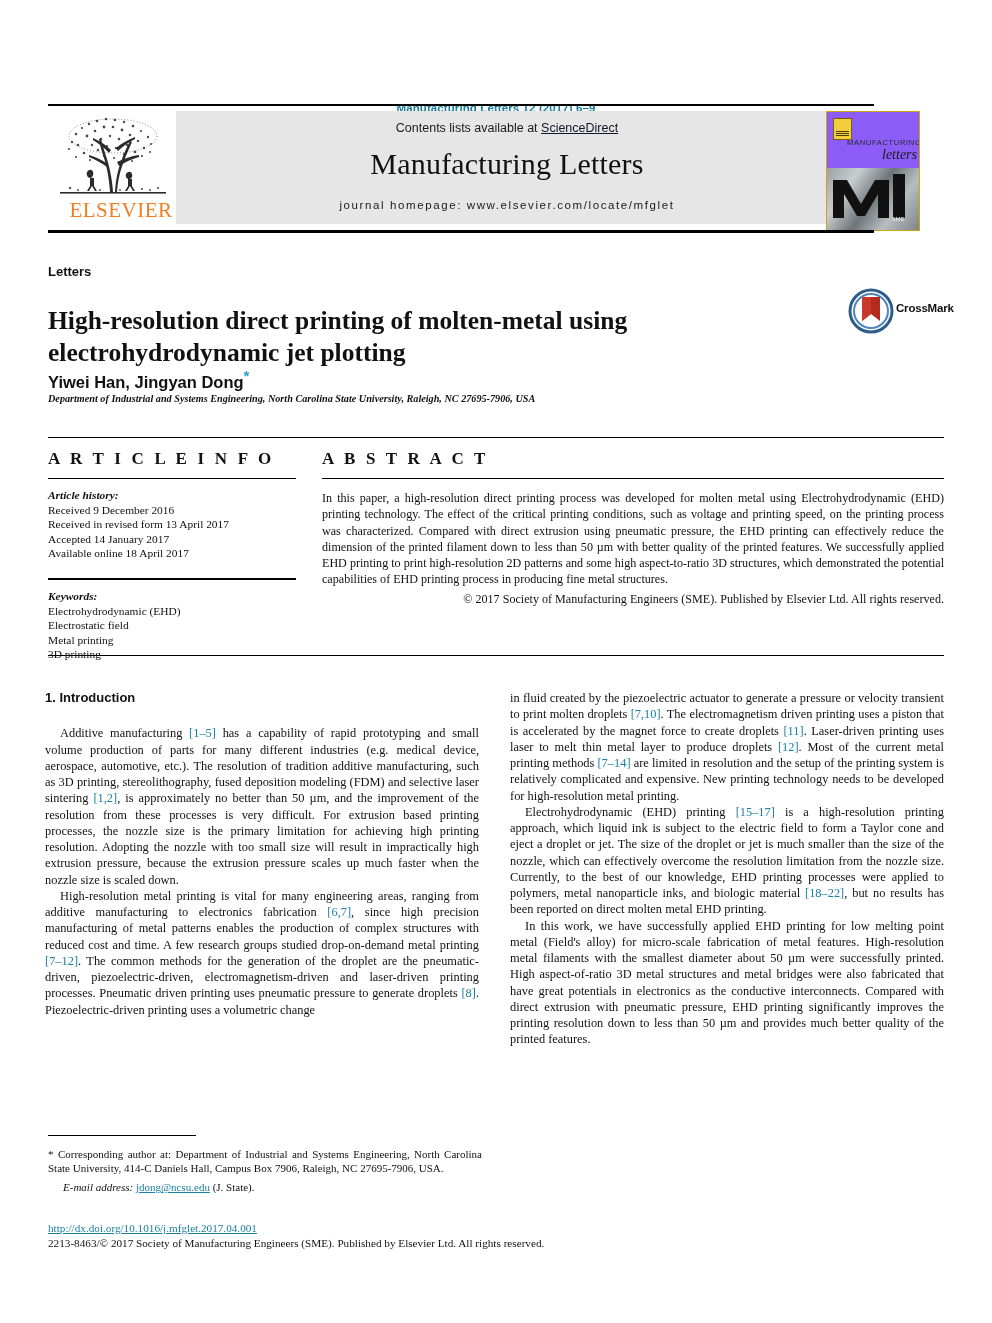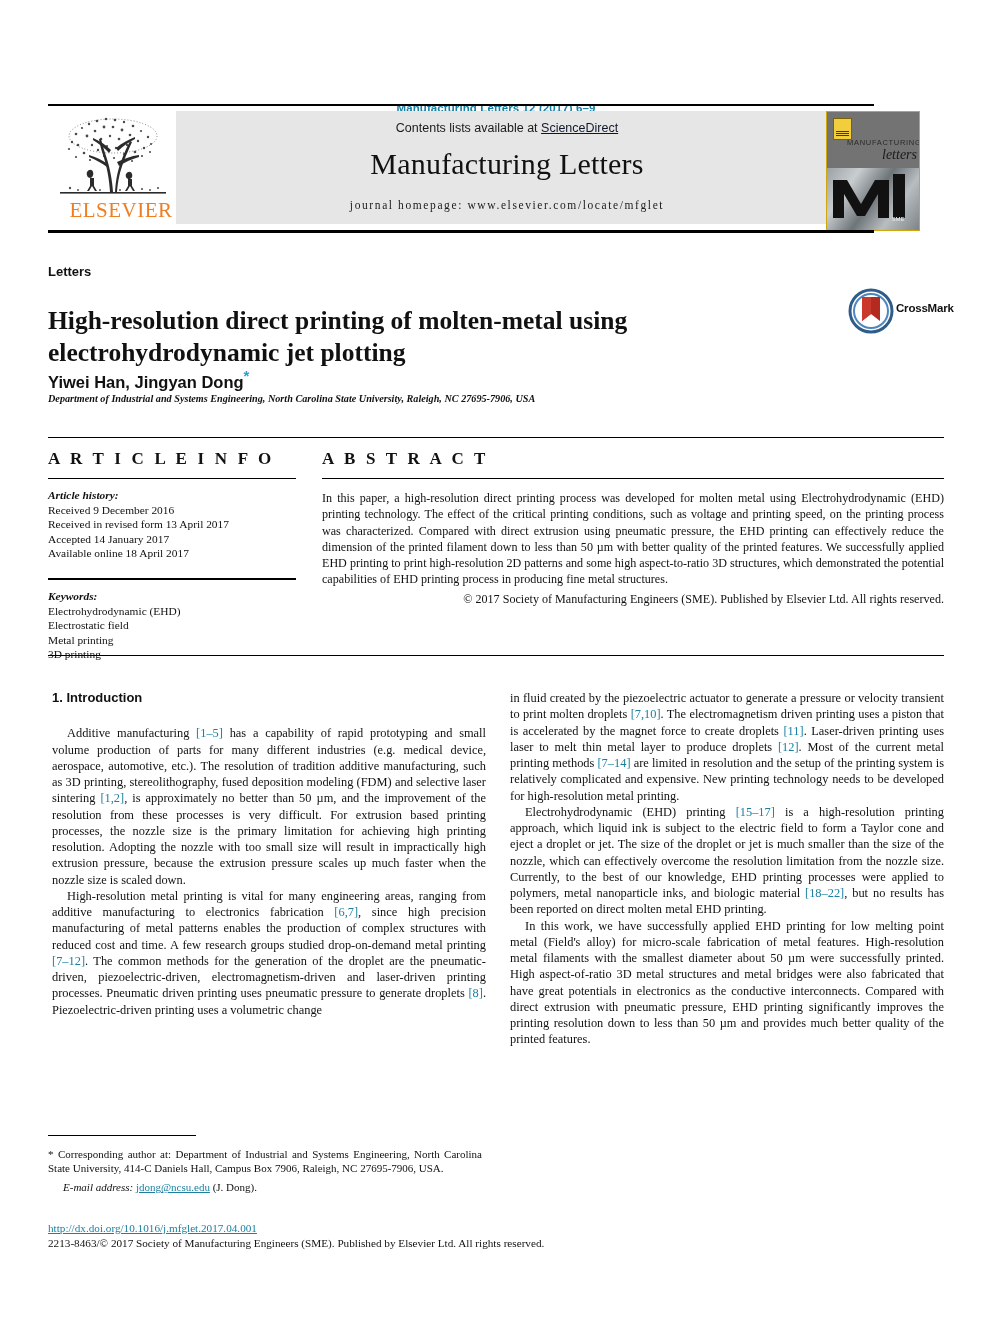--- a/index.html
+++ b/index.html
@@ -119,39 +119,39 @@
     font-size: 30px;
     color: #111;
     letter-spacing: .2px;
   }
   .journal-home {
     position: absolute;
     left: 0;
     top: 88px;
     width: 662px;
     text-align: center;
-    font-family: Liberation Serif, serif;
+    font-family: Liberation Sans, sans-serif;
     font-size: 11.5px;
     letter-spacing: 1.6px;
     color: #1a1a1a;
   }
 
   
   .cover-thumb {
     position: absolute;
     left: 770px;
     top: 3px;
     width: 108px;
     height: 126px;
   }
   .cover-inner {
     position: absolute;
     left: 8px; top: 4px;
     width: 92px; height: 118px;
-    background: #737373;
+    background: #8b5cf6;
     overflow: hidden;
     border: 1px solid #cfa80f;
   }
   .cover-elsevier-mark {
     position: absolute;
     left: 6px; top: 6px;
     width: 17px; height: 20px;
     background: #f2cd3c;
     border: 1px solid #7a6307;
   }
@@ -355,21 +355,21 @@
   .body-col {
     position: absolute;
     top: 690px;
     width: 434px;
     font-family: "Liberation Serif", serif;
     font-size: 12.4px;
     line-height: 16.25px;
     text-align: justify;
     color: #111;
   }
-  .body-col.left  { left: 52px;  }
+  .body-col.left  { left: 45px;  }
   .body-col.right { left: 510px; }
 
   .body-col h2 {
     margin: 0 0 19px 0;
     font-family: "Liberation Sans", sans-serif;
     font-size: 13px;
     font-weight: bold;
     color: #111;
   }
   .body-col p {
@@ -599,21 +599,21 @@
     <p>In this work, we have successfully applied EHD printing for low melting point metal (Field's alloy) for micro-scale fabrication of metal features. High-resolution metal filaments with the smallest diameter about 50 µm were successfully printed. High aspect-of-ratio 3D metal structures and metal bridges were also fabricated that have great potentials in electronics as the conductive interconnects. Compared with direct extrusion with pneumatic pressure, EHD printing significantly improves the printing resolution down to less than 50 µm and provides much better quality of the printed features.</p>
   </div>
 
   <div class="footnote">
     <div class="fn-rule"></div>
     <div>
       <span class="star-mark">*</span><span> Corresponding author at: Department of Industrial and Systems Engineering, North Carolina State University, 414-C Daniels Hall, Campus Box 7906, Raleigh, NC 27695-7906, USA.</span>
     </div>
     <div class="email-line">
       <span class="email-label">E-mail address:</span>
-      <a class="email-link" href="#">jdong@ncsu.edu</a><span> (J. Dong).</span>
+      <a class="email-link" href="#">jdong@ncsu.edu</a><span> (J. State).</span>
     </div>
   </div>
 
   <div class="doi-block">
     <div><a class="doi-link" href="#">http://dx.doi.org/10.1016/j.mfglet.2017.04.001</a></div>
     <div>2213-8463/© 2017 Society of Manufacturing Engineers (SME). Published by Elsevier Ltd. All rights reserved.</div>
   </div>
 
 </div>
 

